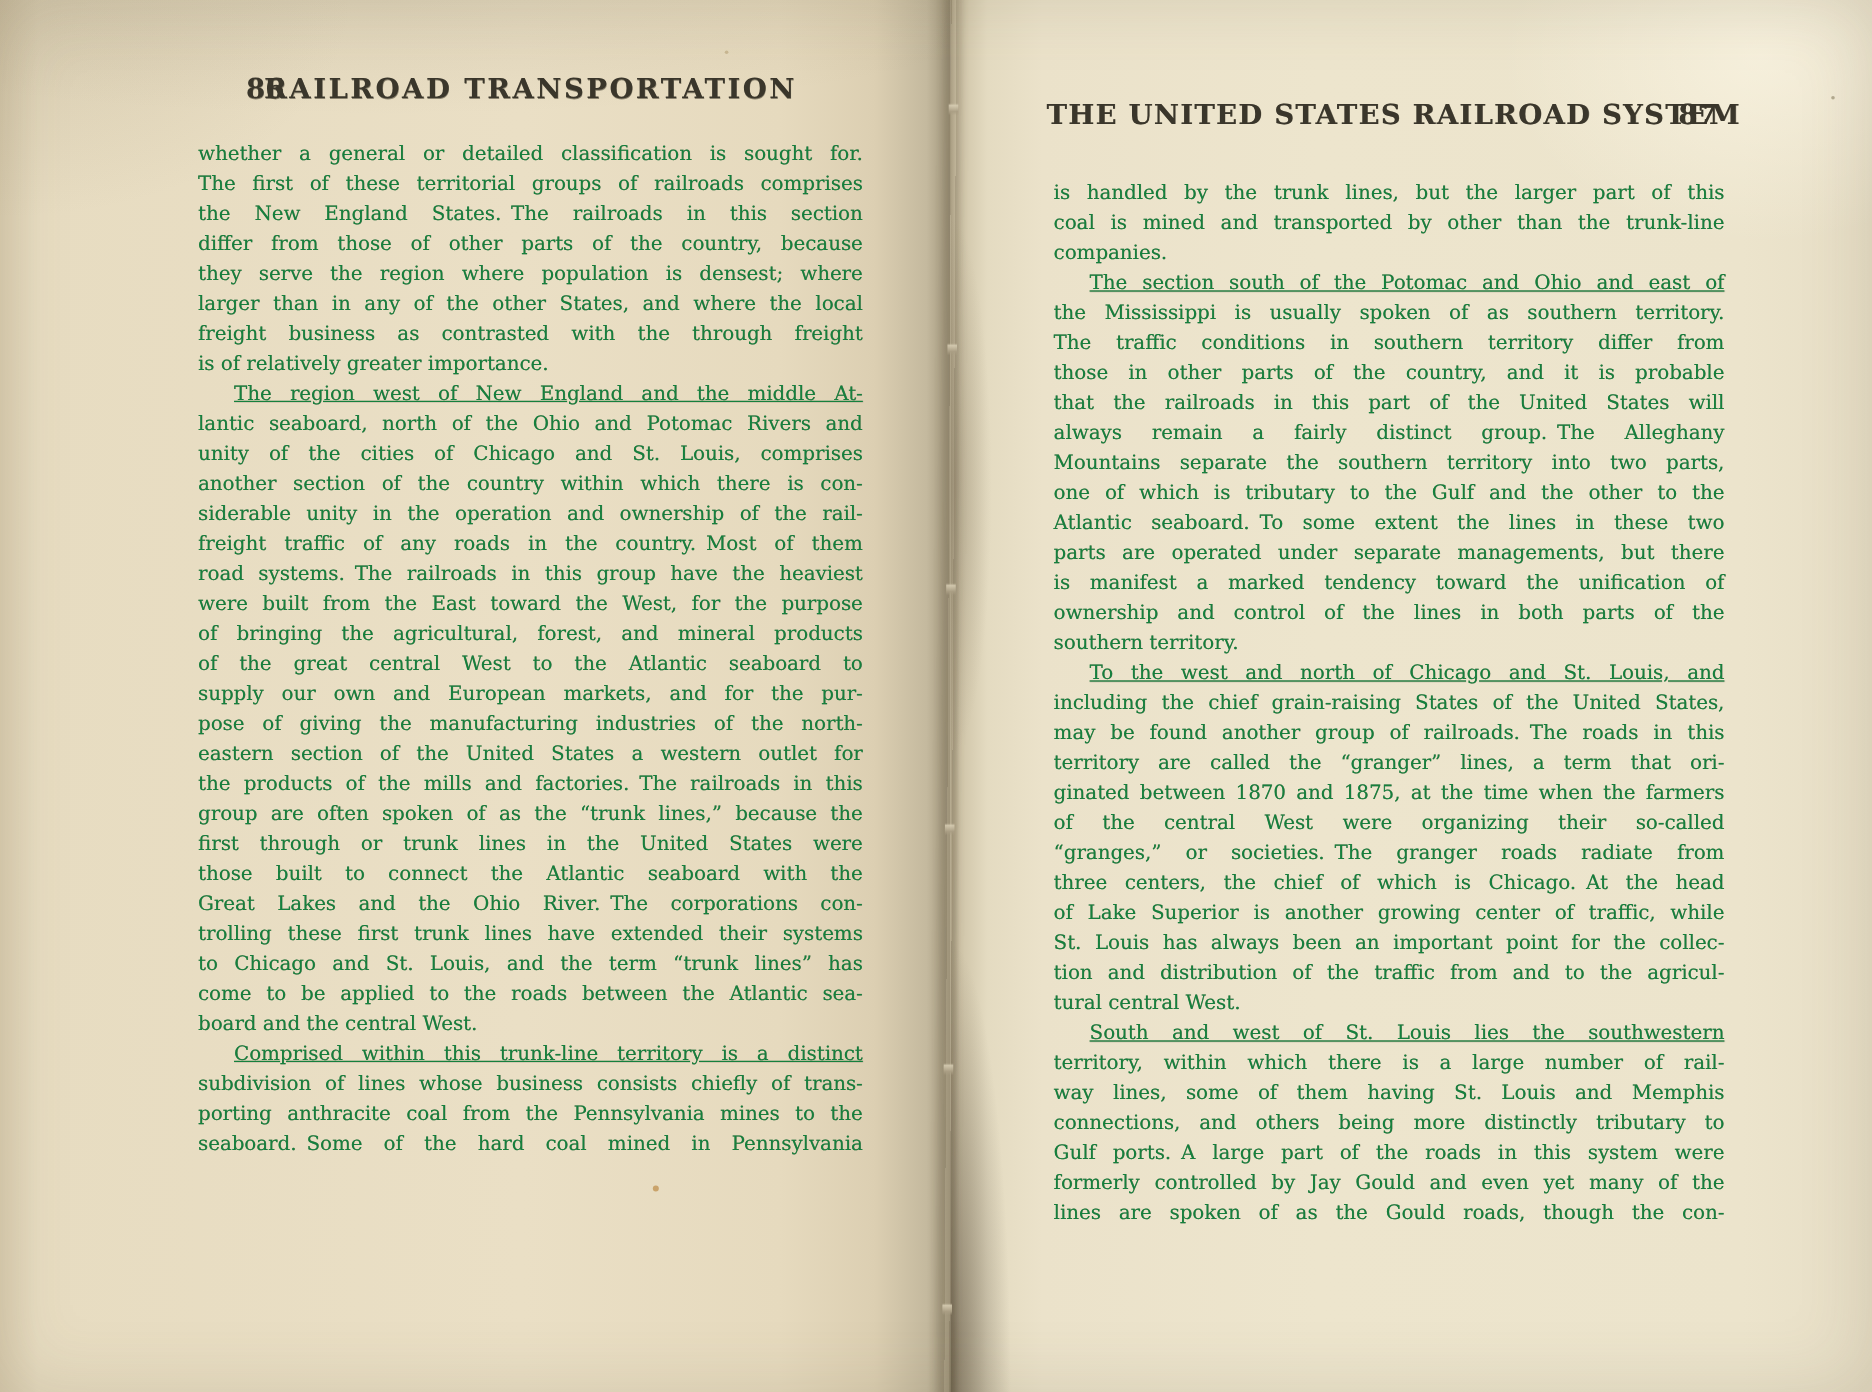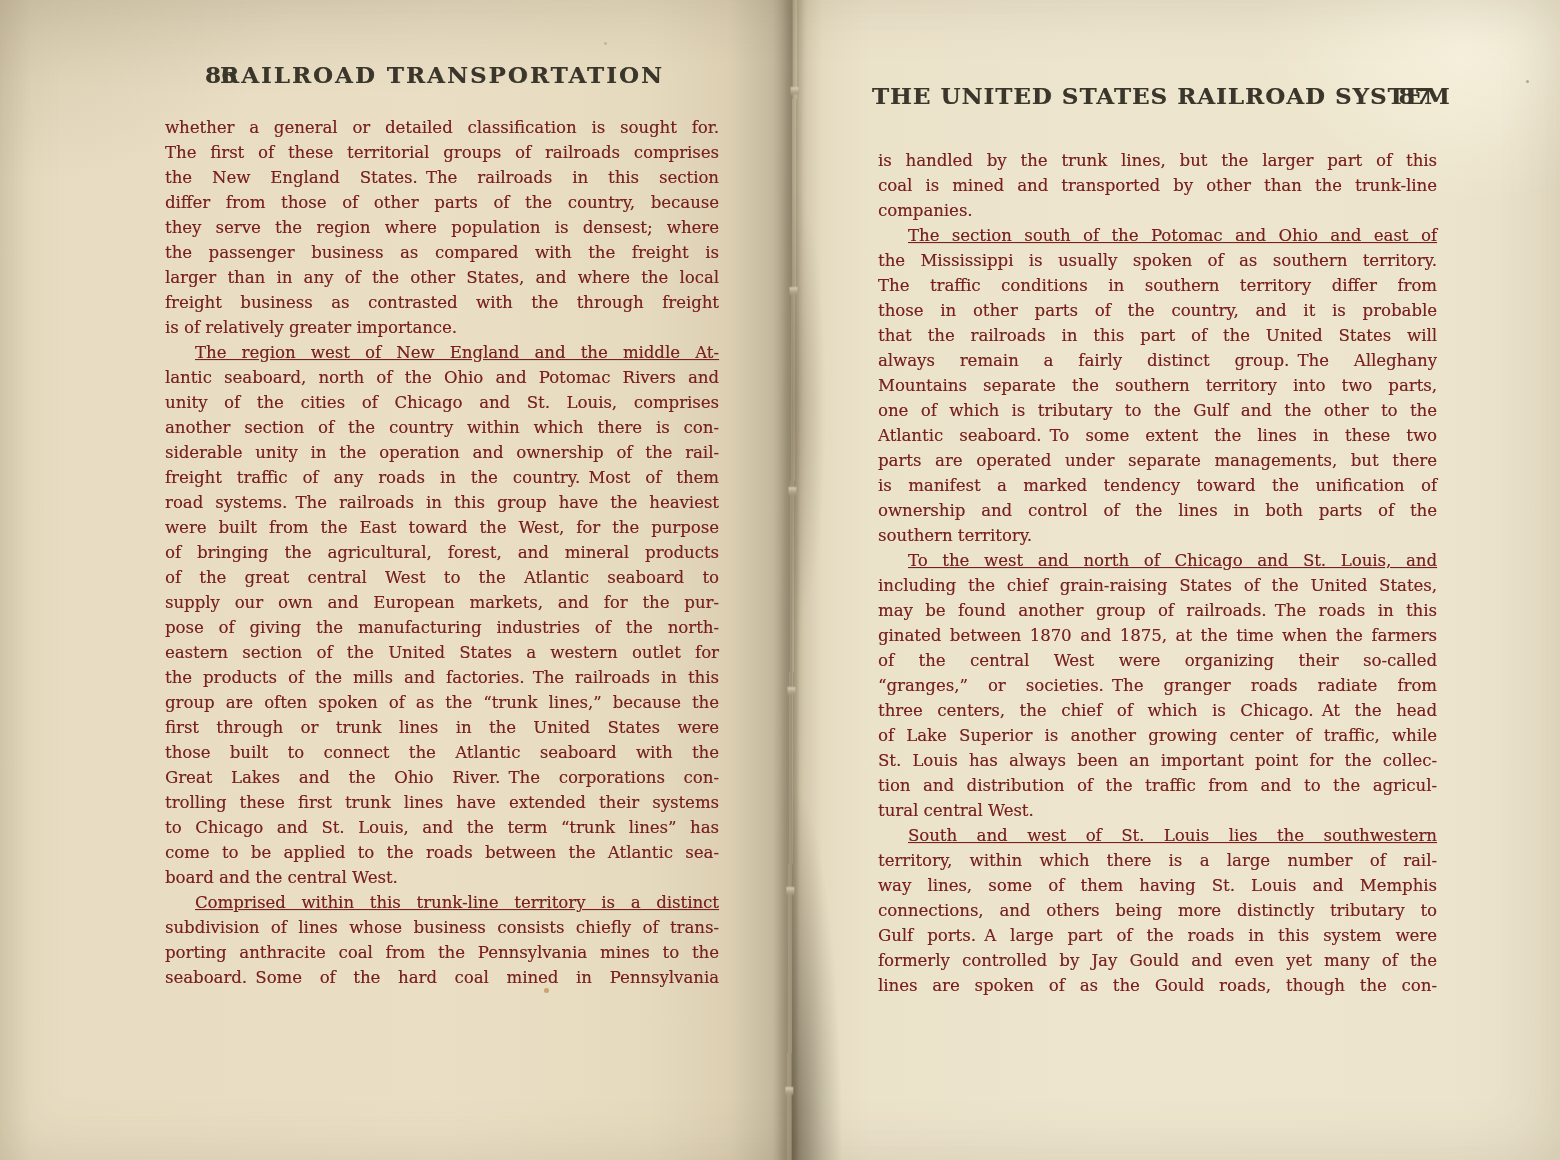--- a/index.html
+++ b/index.html
@@ -64,21 +64,21 @@
     white-space: nowrap;
   }
   .pgnum-left  { left: 165px; top: 62px; margin-left: 40px; }
   .runhead-left { left: 165px; top: 62px; width: 554px; text-align: center; letter-spacing: 2px; }
   .runhead-right { left: 872px; top: 83px; width: 516px; text-align: center; letter-spacing: 1px; }
   .pgnum-right { left: 1392px; top: 83px; width: 45px; text-align: center; }
 
   
   .body-text {
     position: absolute;
-    color: #7f1d1d;
+    color: #15803d;
     font-size: 16.5px;
     text-shadow: 0.2px 0.2px 0.3px rgba(70,64,48,0.55);
   }
   #left-body  { left: 165px; top: 115px; width: 554px; }
   #right-body { left: 878px; top: 148px; width: 559px; }
 
   .line {
     line-height: 25px;
     height: 25px;
     text-align: justify;
@@ -114,21 +114,20 @@
 <div class="runhead runhead-right">THE UNITED STATES RAILROAD SYSTEM</div>
 <div class="pgnum pgnum-right">87</div>
 
 <div class="body-text" id="left-body">
     <div class="para">
       <div class="line">whether a general or detailed classification is sought for.</div>
       <div class="line">The first of these territorial groups of railroads comprises</div>
       <div class="line">the New England States. The railroads in this section</div>
       <div class="line">differ from those of other parts of the country, because</div>
       <div class="line">they serve the region where population is densest; where</div>
-      <div class="line">the passenger business as compared with the freight is</div>
       <div class="line">larger than in any of the other States, and where the local</div>
       <div class="line">freight business as contrasted with the through freight</div>
       <div class="line end">is of relatively greater importance.</div>
     </div>
     <div class="para indent">
       <div class="line">The region west of New England and the middle At-</div>
       <div class="line">lantic seaboard, north of the Ohio and Potomac Rivers and</div>
       <div class="line">unity of the cities of Chicago and St. Louis, comprises</div>
       <div class="line">another section of the country within which there is con-</div>
       <div class="line">siderable unity in the operation and ownership of the rail-</div>
@@ -175,20 +174,21 @@
       <div class="line">Atlantic seaboard. To some extent the lines in these two</div>
       <div class="line">parts are operated under separate managements, but there</div>
       <div class="line">is manifest a marked tendency toward the unification of</div>
       <div class="line">ownership and control of the lines in both parts of the</div>
       <div class="line end">southern territory.</div>
     </div>
     <div class="para indent">
       <div class="line">To the west and north of Chicago and St. Louis, and</div>
       <div class="line">including the chief grain-raising States of the United States,</div>
       <div class="line">may be found another group of railroads. The roads in this</div>
+      <div class="line">territory are called the “granger” lines, a term that ori-</div>
       <div class="line">ginated between 1870 and 1875, at the time when the farmers</div>
       <div class="line">of the central West were organizing their so-called</div>
       <div class="line">“granges,” or societies. The granger roads radiate from</div>
       <div class="line">three centers, the chief of which is Chicago. At the head</div>
       <div class="line">of Lake Superior is another growing center of traffic, while</div>
       <div class="line">St. Louis has always been an important point for the collec-</div>
       <div class="line">tion and distribution of the traffic from and to the agricul-</div>
       <div class="line end">tural central West.</div>
     </div>
     <div class="para indent">

